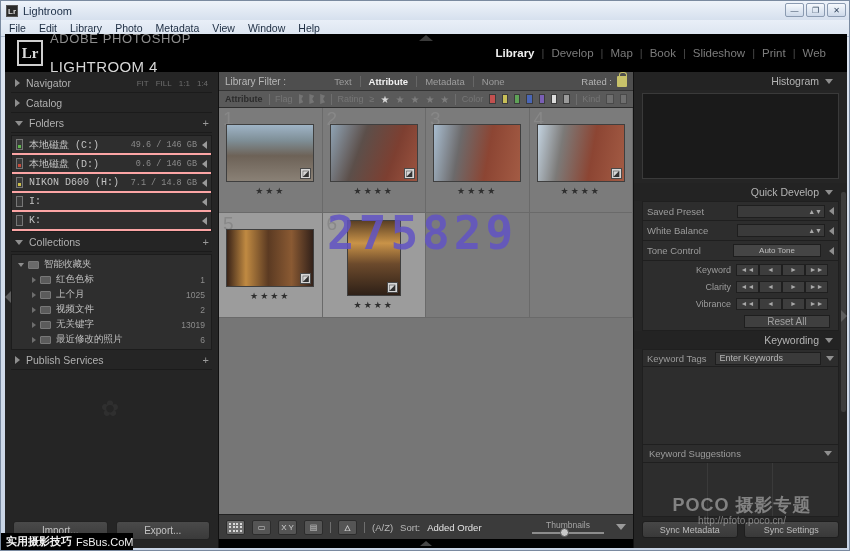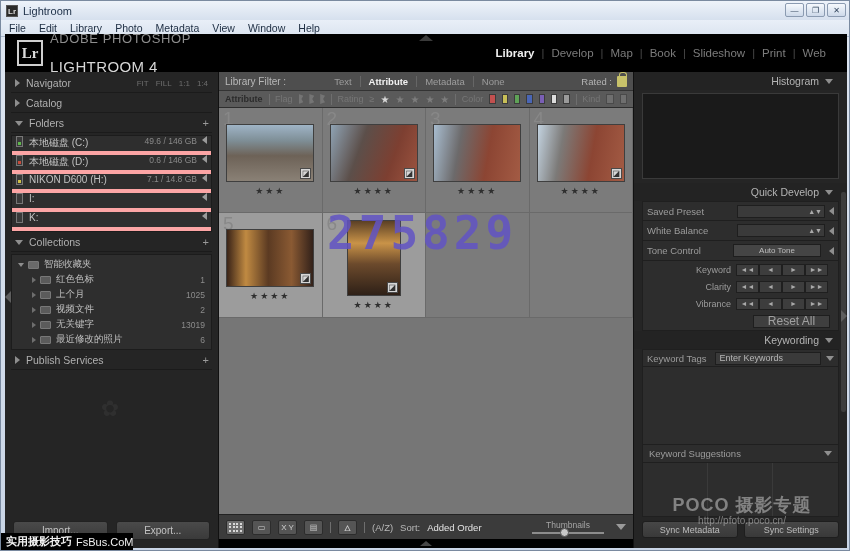--- a/index.html
+++ b/index.html
@@ -93,23 +93,24 @@
     display: flex; align-items: center; height: 19px;
     font-size: 10.5px; color: #b0b0b0; padding-left: 4px;
     border-bottom: 1px solid #1b1b1b;
   }
   .lp-head .plus { margin-left: auto; margin-right: 3px; color: #9a9a9a; font-size: 11px; }
   .nav-modes { margin-left: auto; display: flex; gap: 7px; margin-right: 4px; }
   .nav-modes span { font-size: 8px; color: #6d6d6d; }
 
   .folder-list { background: #2e2e2e; border: 1px solid #1c1c1c; margin-top: 2px; }
   .folder-row {
-    display: flex; align-items: flex-start; height: 19px;
+    display: flex; align-items: center; height: 19px;
     font-size: 10px; color: #c2c2c2; padding: 0 4px;
-    border-bottom: 4px solid #fca5a5;
+    border-bottom: 2px solid #fca5a5;
+    font-family: Liberation Mono, monospace;
   }
   .drive-ico {
     width: 7px; height: 11px; border: 1px solid #777; margin-right: 6px;
     position: relative; background: #3a3a3a;
   }
   .drive-ico.g::after, .drive-ico.r::after, .drive-ico.y::after {
     content: ''; position: absolute; left: 1px; right: 1px; bottom: 1px; height: 3px;
   }
   .drive-ico.g::after { background: #5eb84b; }
   .drive-ico.r::after { background: #c94a3a; }
@@ -274,21 +275,21 @@
     display: flex; align-items: center; justify-content: center; margin-right: 8px;
   }
   .adj-row { height: 17px; display: flex; align-items: center; background: #2d2d2d; border-left:1px solid #1f1f1f; border-right:1px solid #1f1f1f; font-size: 9px; color: #9c9c9c; padding: 0 4px; }
   .adj-label { margin-left: auto; margin-right: 5px; }
   .adj-btns { display: flex; width: 92px; margin-right: 6px; }
   .adj-btns div {
     flex: 1; height: 12px; background: #3d3d3d; border: 1px solid #1f1f1f;
     font-size: 7px; color: #a9a9a9; display: flex; align-items: center; justify-content: center;
   }
   .reset-row { height: 19px; background: #2d2d2d; border: 1px solid #1f1f1f; border-top: none; display: flex; align-items: center; justify-content: flex-end; padding-right: 8px; }
-  .reset-btn { width: 77px; height: 13px; background: #3f3f3f; border: 1px solid #1e1e1e; font-size: 12px; color: #a0a0a0; display: flex; align-items: center; justify-content: center; }
+  .reset-btn { width: 86px; height: 13px; background: #3f3f3f; border: 1px solid #1e1e1e; font-size: 10px; color: #a0a0a0; display: flex; align-items: center; justify-content: center; }
 
   .kw-body { margin: 0 8px; }
   .kw-tags-row { height: 18px; background: #2d2d2d; border: 1px solid #1f1f1f; display: flex; align-items: center; padding: 0 4px; font-size: 9.5px; color: #9c9c9c; }
   .kw-input {
     margin-left: 8px; flex: 1; height: 13px; background: #3a3a3a; border: 1px solid #1e1e1e;
     font-size: 9px; color: #b6b6b6; display: flex; align-items: center; padding-left: 4px;
   }
   .kw-caret { width: 0; height: 0; border-left: 4px solid transparent; border-right: 4px solid transparent; border-top: 5px solid #8f8f8f; margin-left: 5px; }
   .kw-area { height: 78px; background: #2d2d2d; border: 1px solid #1f1f1f; border-top: none; }
   .kw-sugg-head { height: 18px; background: #2d2d2d; border: 1px solid #1f1f1f; border-top: none; display: flex; align-items: center; padding: 0 6px; font-size: 9.5px; color: #9c9c9c; }

